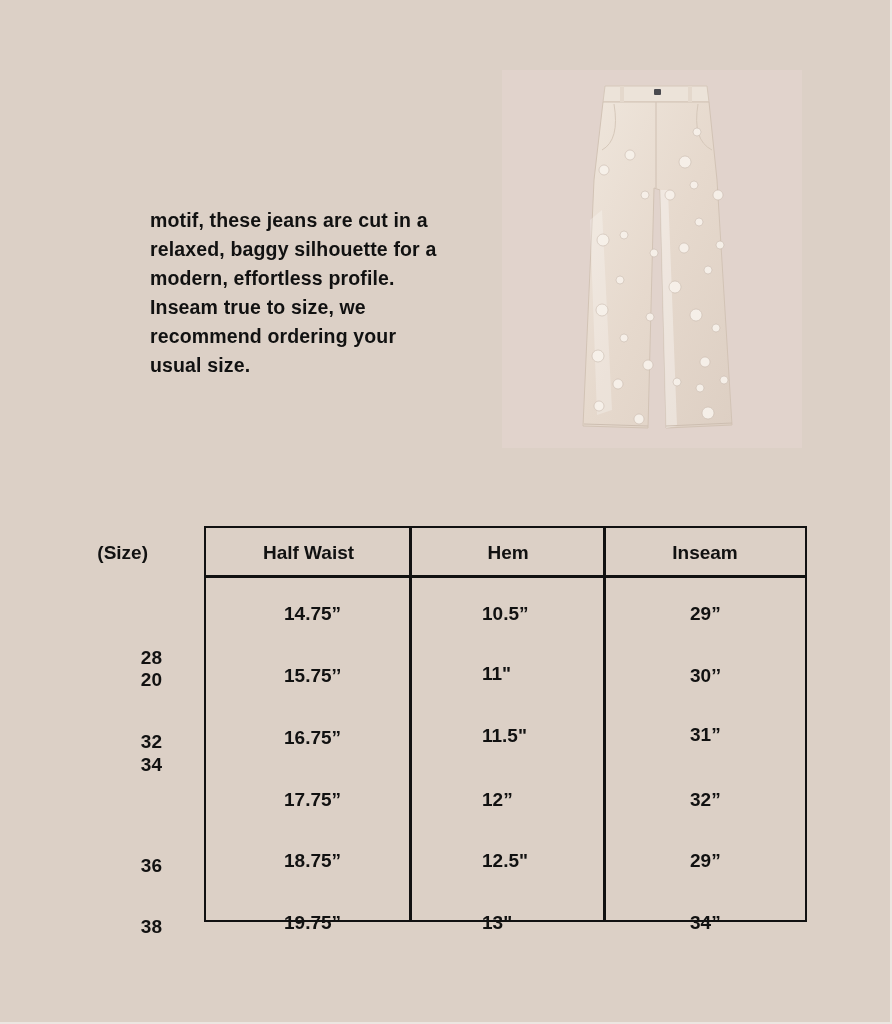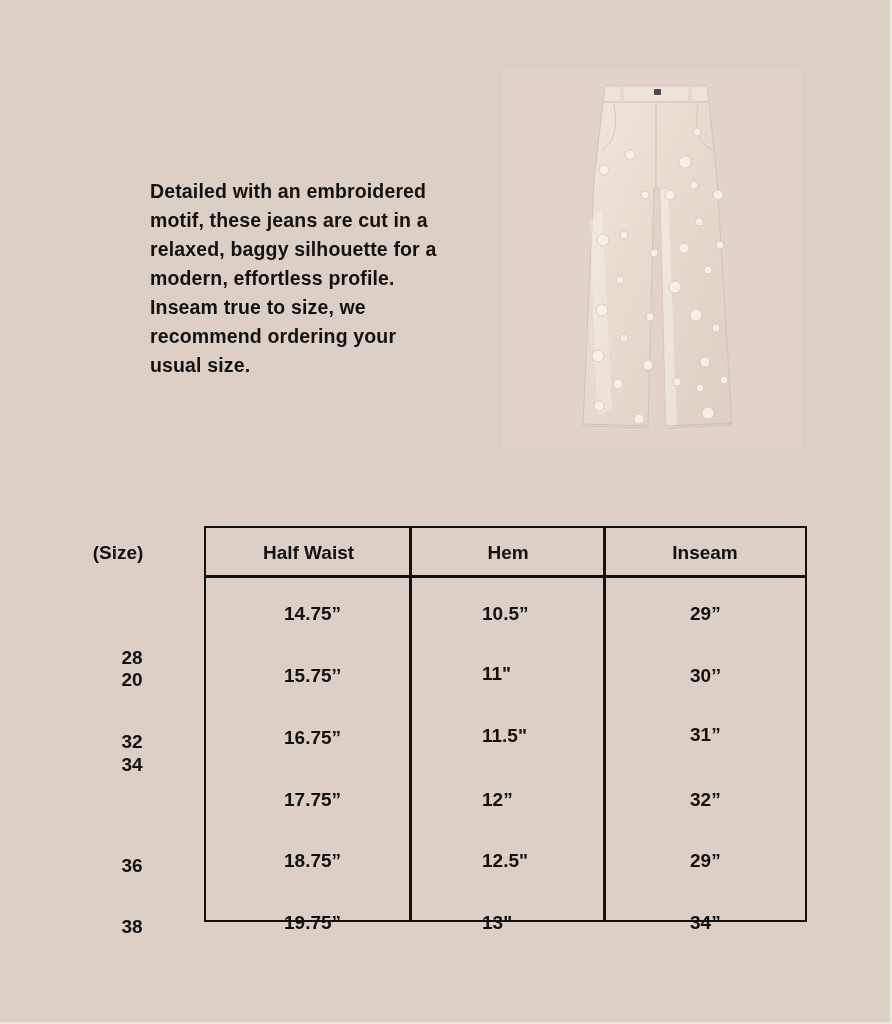--- a/index.html
+++ b/index.html
@@ -19,21 +19,21 @@
       position: absolute; left: 150px; top: 177px; width: 320px;
       font-size: 19.5px; font-weight: bold; line-height: 29px;
       letter-spacing: 0.15px; margin: 0;
     }
     .product-photo {
       position: absolute; left: 502px; top: 70px; width: 300px; height: 378px;
       background: #e1d3cc;
     }
     .product-photo svg { display: block; }
     .size-label {
-      position: absolute; left: 88px; width: 60px; text-align: center;
+      position: absolute; left: 88px; width: 60px; text-align: right;
       font-size: 19px; font-weight: bold;
     }
     .size-header { top: 542px; }
     .size-value { left: 102px; }
     .table {
       position: absolute; left: 204px; top: 526px; width: 603px; height: 396px;
       box-sizing: border-box; border: 2.5px solid #111;
     }
     .col-divider {
       position: absolute; top: 0; bottom: 0; width: 2.5px; background: #111;
@@ -48,21 +48,21 @@
     .td {
       position: absolute; font-size: 19px; font-weight: bold; text-align: left;
     }
   </style>
 </head>
 <body>
 
 <div class="page-edge"></div>
 
 <p class="description">
-  <span>Detailed with an embroidered</span><br>
+  <br>
   <span>motif, these jeans are cut in a</span><br>
   <span>relaxed, baggy silhouette for a</span><br>
   <span>modern, effortless profile.</span><br>
   <span>Inseam true to size, we</span><br>
   <span>recommend ordering your</span><br>
   <span>usual size.</span>
 </p>
 
 <div class="product-photo">
   <svg width="300" height="378" viewBox="0 0 300 378">

